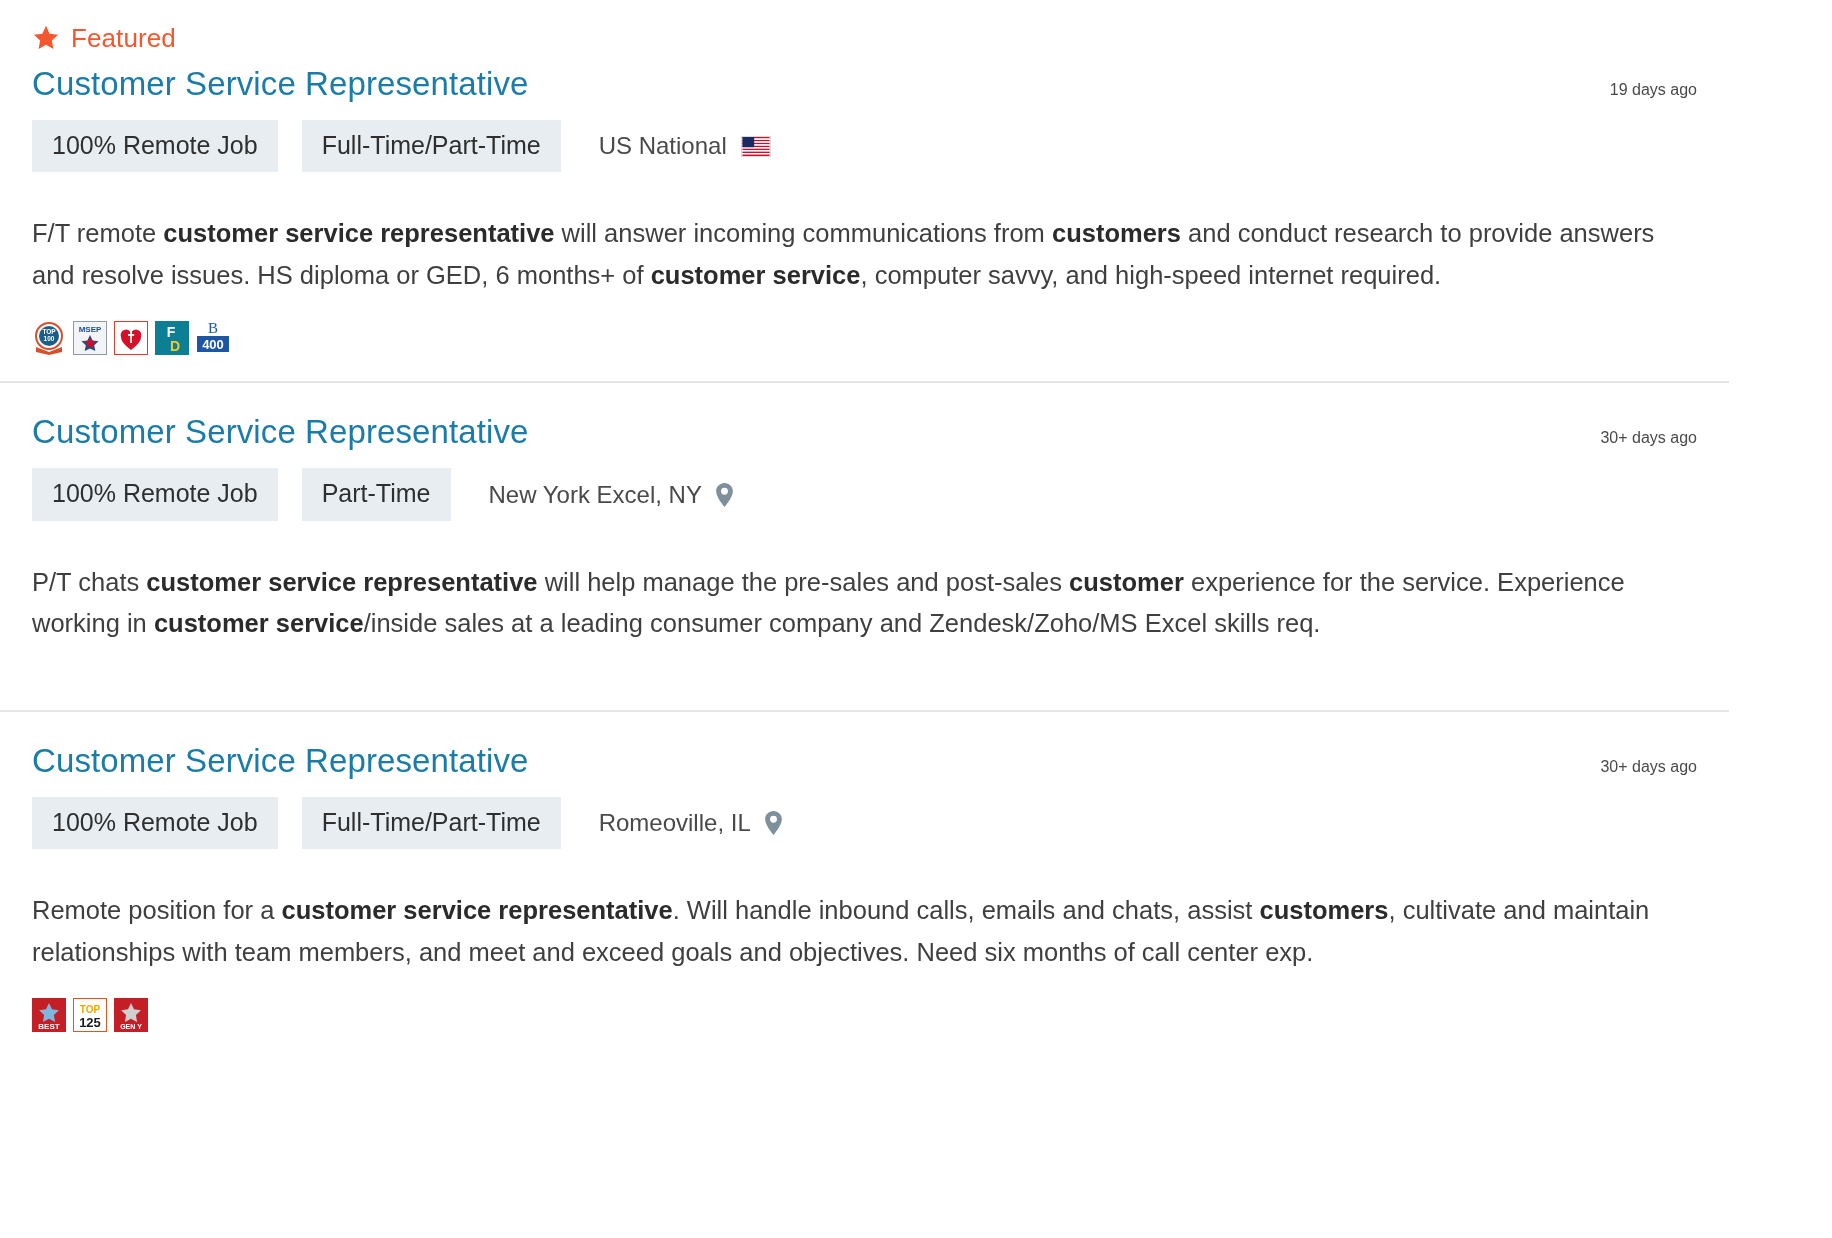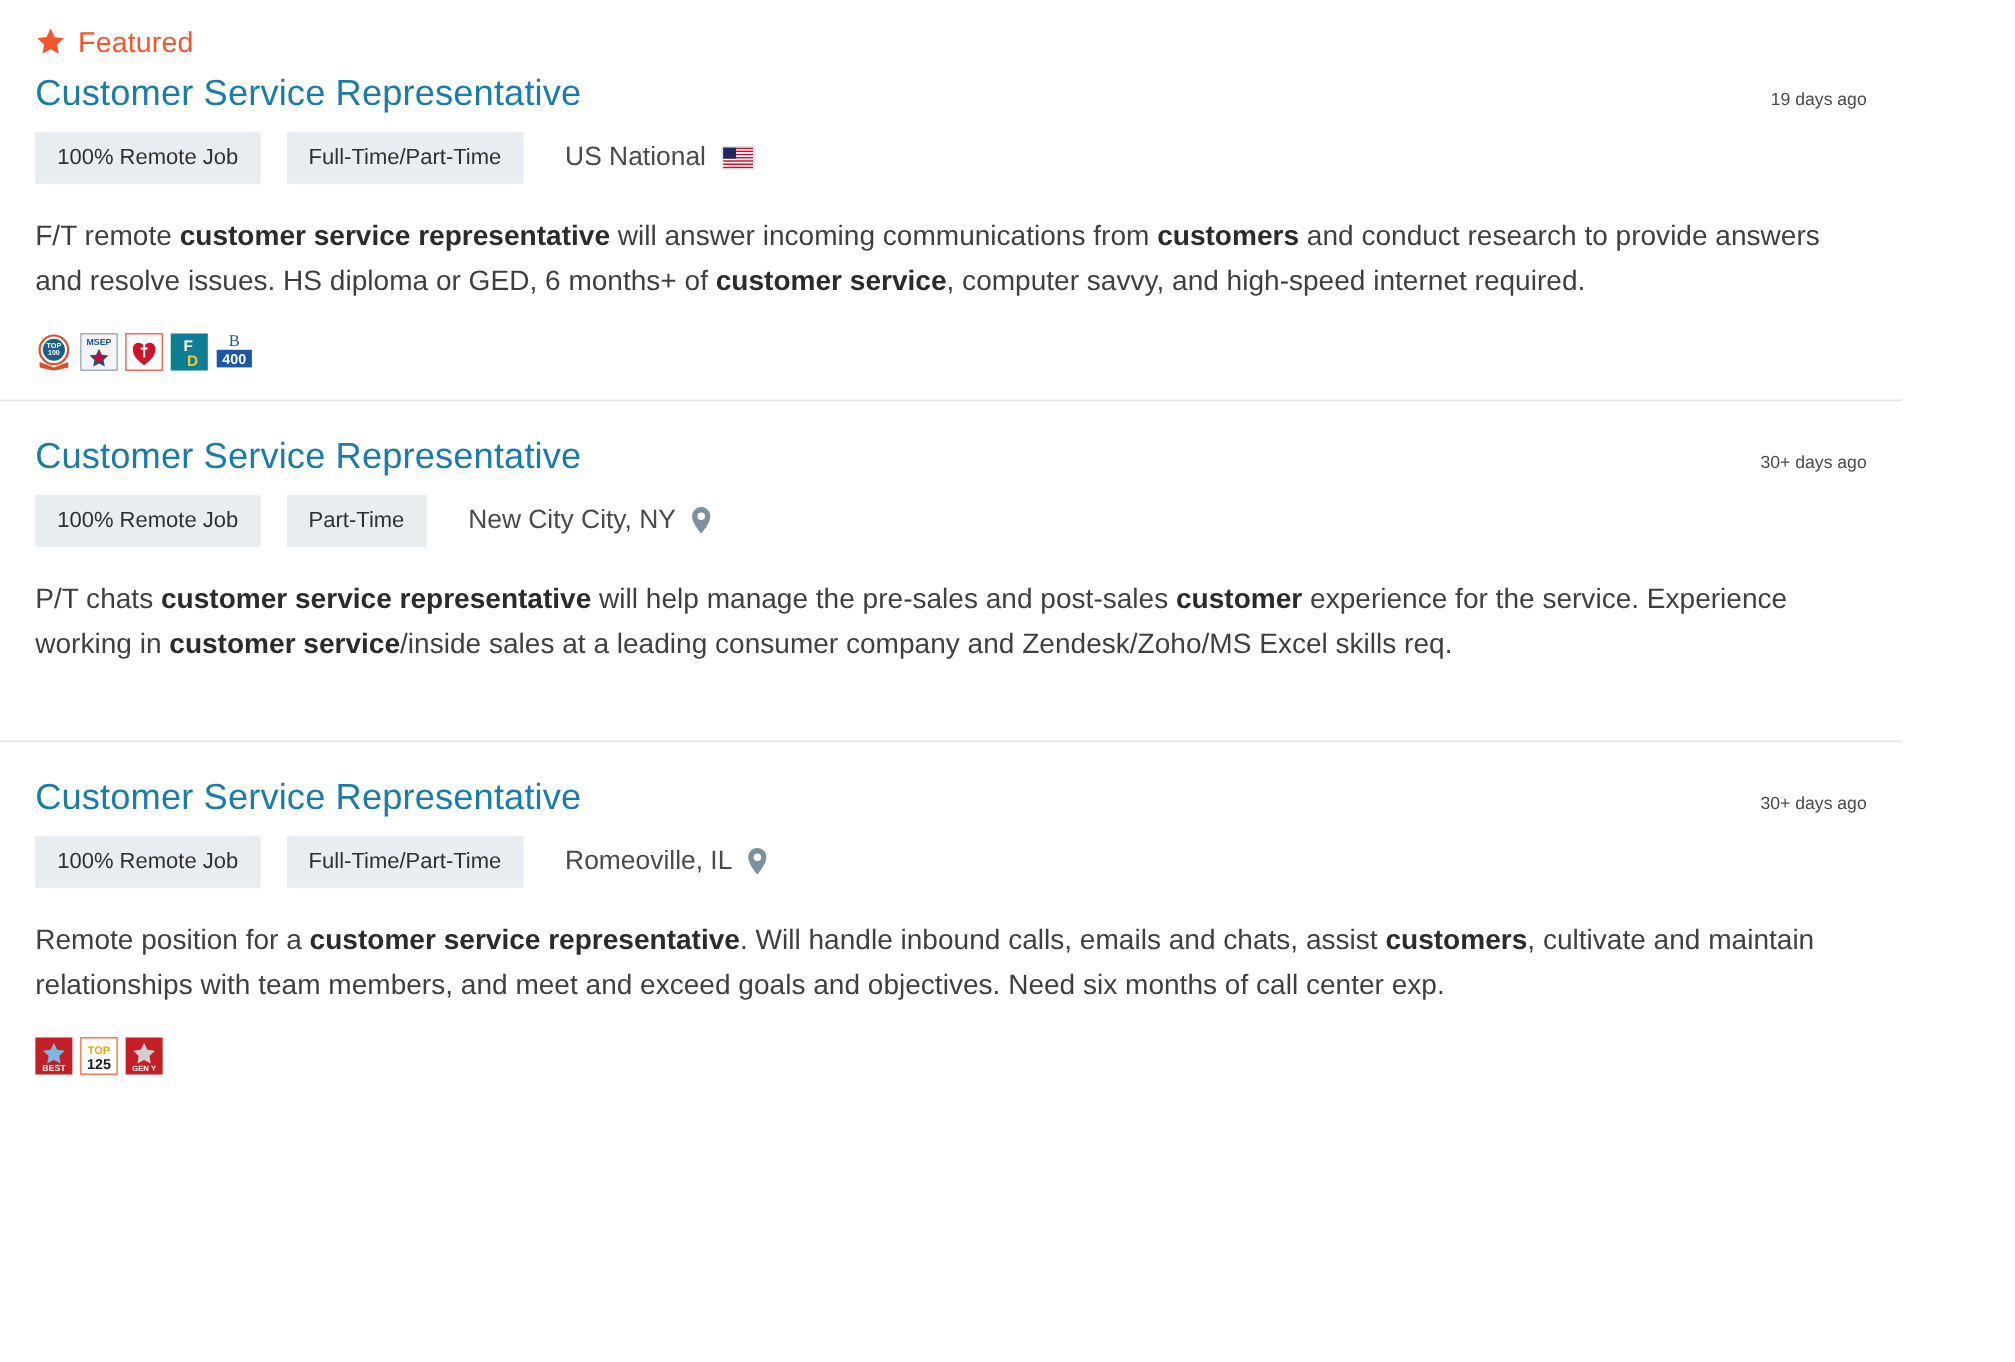--- a/index.html
+++ b/index.html
@@ -86,21 +86,21 @@
   
   .meta-row {
     display: flex;
     align-items: center;
     margin-top: 14px;
     gap: 0;
   }
   .tag-pill {
     background: #e7edf1;
     color: #2f2f2f;
-    font-size: 20px;
+    font-size: 25px;
     padding: 12px 20px 13px 20px;
     line-height: 1.1;
     white-space: nowrap;
     margin-right: 24px;
     cursor: pointer;
   }
   .location-wrap {
     display: flex;
     align-items: center;
     gap: 14px;
@@ -121,21 +121,21 @@
   .flag-icon {
     width: 30px;
     height: 21px;
     flex: none;
     display: inline-block;
     border: 1px solid #d9d9d9;
   }
 
   
   .job-desc {
-    margin-top: 28px;
+    margin-top: 41px;
     font-size: 25.5px;
     line-height: 1.62;
     color: #3f3f3f;
     max-width: 1775px;
   }
   .job-desc b { font-weight: 700; color: #2b2b2b; }
 
   
   .badges-row {
     display: flex;
@@ -231,21 +231,21 @@
     <div class="divider"></div>
     <div class="job-card job-card--plain">
       <div class="title-row">
         <a class="job-title">Customer Service Representative</a>
         <span class="posted-date">30+ days ago</span>
       </div>
       <div class="meta-row">
         <span class="tag-pill">100% Remote Job</span>
         <span class="tag-pill">Part-Time</span>
         <span class="location-wrap">
-          <span class="location-text">New City City, NY</span>
+          <span class="location-text">New York Excel, NY</span>
           <svg class="pin-icon" viewBox="0 0 16 23">
             <path fill="#7d909b" d="M8 0C3.6 0 0 3.5 0 7.9 0 13.7 8 23 8 23s8-9.3 8-15.1C16 3.5 12.4 0 8 0zm0 11.2A3.3 3.3 0 1 1 8 4.6a3.3 3.3 0 0 1 0 6.6z"></path>
           </svg>
         </span>
       </div>
       <p class="job-desc no-badges"><span>P/T chats </span><b>customer service representative</b><span> will help manage the pre-sales and post-sales </span><b>customer</b><span> experience for the service. Experience working in </span><b>customer service</b><span>/inside sales at a leading consumer company and Zendesk/Zoho/MS Excel skills req.</span></p>
     </div>
     <div class="divider"></div>
     <div class="job-card job-card--plain">
       <div class="title-row">

